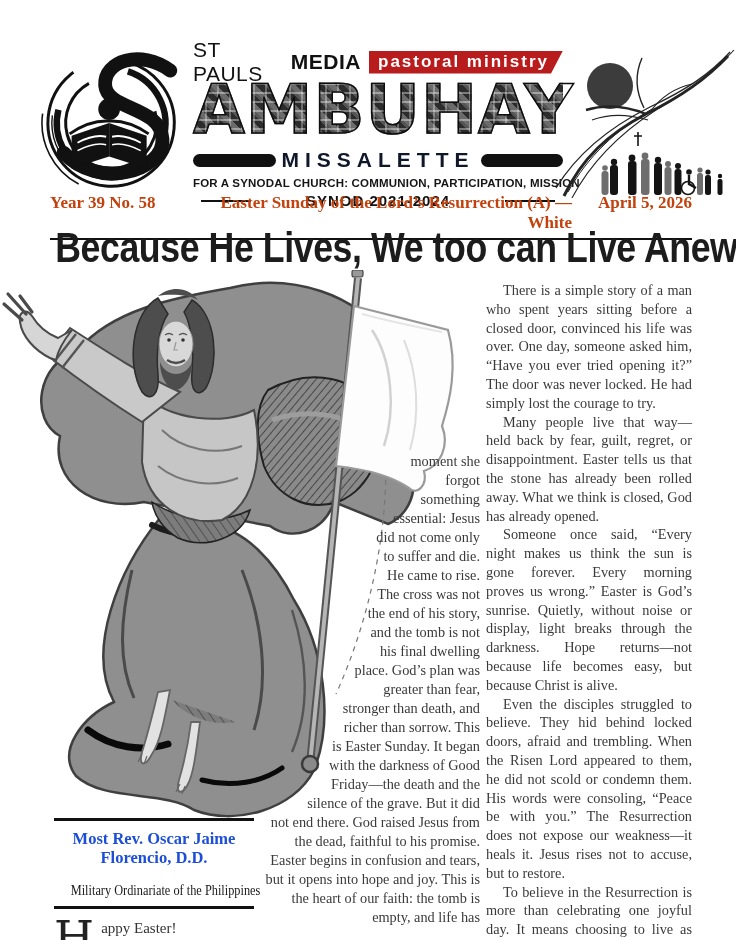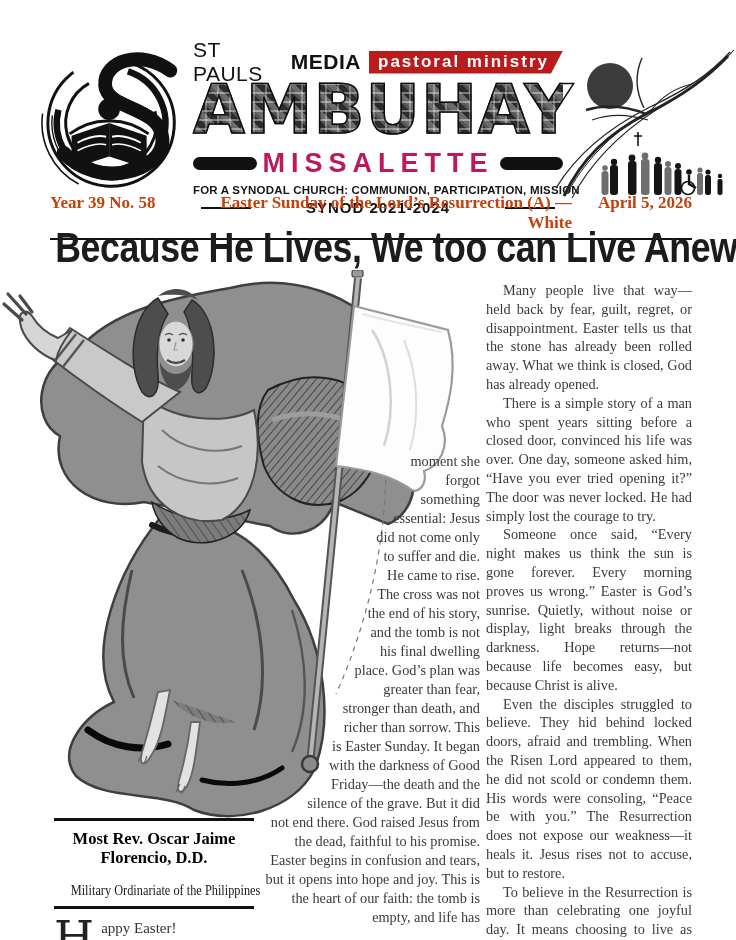--- a/index.html
+++ b/index.html
@@ -28,22 +28,22 @@
     letter-spacing:1px; white-space:nowrap; margin-top:-2px;
     background:
       repeating-linear-gradient(0deg, rgba(255,255,255,.38) 0 2px, rgba(255,255,255,0) 2px 9px),
       repeating-linear-gradient(90deg, rgba(255,255,255,.30) 0 2px, rgba(255,255,255,0) 2px 12px),
       repeating-linear-gradient(45deg, #6b6b6b 0 5px, #2c2c2c 5px 11px, #555 11px 14px);
     -webkit-background-clip:text; background-clip:text; color:transparent;
     -webkit-text-stroke:1.5px #0e0e0e;
   }
   .missalette-row { display:flex; align-items:center; margin-top:0px; }
   .miss-bar { flex:1; height:13px; background:#111; border-radius:7px; }
-  .miss-text { font-family:"Liberation Sans",sans-serif; font-weight:bold; font-size:27px;
-    letter-spacing:6px; color:#be185d; padding:0 6px; white-space:nowrap; }
+  .miss-text { font-family:"Liberation Sans",sans-serif; font-weight:bold; font-size:21px;
+    letter-spacing:6px; color:#0f172a; padding:0 6px; white-space:nowrap; }
   .tagline { margin-top:5px; text-align:center; font-family:"Liberation Sans",sans-serif;
     font-weight:bold; font-size:11.5px; letter-spacing:.2px; color:#151515; white-space:nowrap; }
   .synod-row { display:flex; align-items:center; margin-top:3px; padding:0 8px;gap:43px; }
   .synod-line { flex:1; height:2px; background:#111; }
   .synod-text { font-family:"Liberation Sans",sans-serif; font-weight:bold; font-size:15px;
     letter-spacing:1px; color:#111; padding:0 12px; white-space:nowrap; }
 
   .issue-bar {
     position:absolute; left:50px; top:193px; width:642px; display:flex; align-items:baseline;
     font-weight:bold; font-size:17px; color:#c2410c;
@@ -74,21 +74,21 @@
   }
   .right-col {
     position:absolute; left:486px; top:281px; width:206px;
     font-size:14.3px; line-height:18.8px; text-align:justify; color:#3a3a3a;
   }
   .right-col p { text-indent:17px; }
 
   
   .author-box { position:absolute; left:54px; top:818px; width:200px; }
   .author-rule-top { border-top:3px solid #111; padding-top:8px; }
-  .author-name { text-align:center; font-weight:bold; font-size:16.5px; line-height:19px; color:#000000; }
+  .author-name { text-align:center; font-weight:bold; font-size:16.5px; line-height:19px; color:#1d4ed8; }
   .author-org { text-align:center; margin-top:14px; }
   .author-org span { display:inline-block; transform:scaleX(.85); transform-origin:center;
     white-space:nowrap; font-size:14.5px; color:#181818; }
   .author-rule-bottom { border-bottom:3px solid #111; padding-top:7px; }
   .opening { margin-top:9px; font-size:15px; line-height:20.5px; text-align:justify; color:#333; }
   .dropcap { float:left; font-family:"DejaVu Serif",serif; font-size:46px; line-height:40px;
     padding-right:7px; color:#222; }
   .indent-spacer { display:inline-block; width:14px; }
 </style>
 </head>
@@ -267,22 +267,22 @@
       <path d="M370,44 C400,52 430,58 450,62" stroke="#e5e5e5" stroke-width="2" fill="none"></path>
     </g>
   </svg>
 
   <div class="wrap-col">
     <div class="wrap-spacer"></div>
     <span>moment she forgot something essential: Jesus did not come only to suffer and die. He came to rise. The cross was not the end of his story, and the tomb is not his final dwelling place. God’s plan was greater than fear, stronger than death, and richer than sorrow. This is Easter Sunday. It began with the darkness of Good Friday—the death and the silence of the grave. But it did not end there. God raised Jesus from the dead, faithful to his promise. Easter begins in confusion and tears, but it opens into hope and joy. This is the heart of our faith: the tomb is empty, and life has</span>
   </div>
 
   <div class="right-col">
+    <p>There is a simple story of a man who spent years sitting before a closed door, convinced his life was over. One day, someone asked him, “Have you ever tried opening it?” The door was never locked. He had simply lost the courage to try.</p>
     <p>Many people live that way—held back by fear, guilt, regret, or disappointment. Easter tells us that the stone has already been rolled away. What we think is closed, God has already opened.</p>
-    <p>There is a simple story of a man who spent years sitting before a closed door, convinced his life was over. One day, someone asked him, “Have you ever tried opening it?” The door was never locked. He had simply lost the courage to try.</p>
     <p>Someone once said, “Every night makes us think the sun is gone forever. Every morning proves us wrong.” Easter is God’s sunrise. Quietly, without noise or display, light breaks through the darkness. Hope returns—not because life becomes easy, but because Christ is alive.</p>
     <p>Even the disciples struggled to believe. They hid behind locked doors, afraid and trembling. When the Risen Lord appeared to them, he did not scold or condemn them. His words were consoling, “Peace be with you.” The Resurrection does not expose our weakness—it heals it. Jesus rises not to accuse, but to restore.</p>
     <p>To believe in the Resurrection is more than celebrating one joyful day. It means choosing to live as Easter people:</p>
   </div>
 
   <div class="author-box">
     <div class="author-rule-top"></div>
     <div class="author-name">
       <div>Most Rev. Oscar Jaime</div>
       <div>Florencio, D.D.</div>

